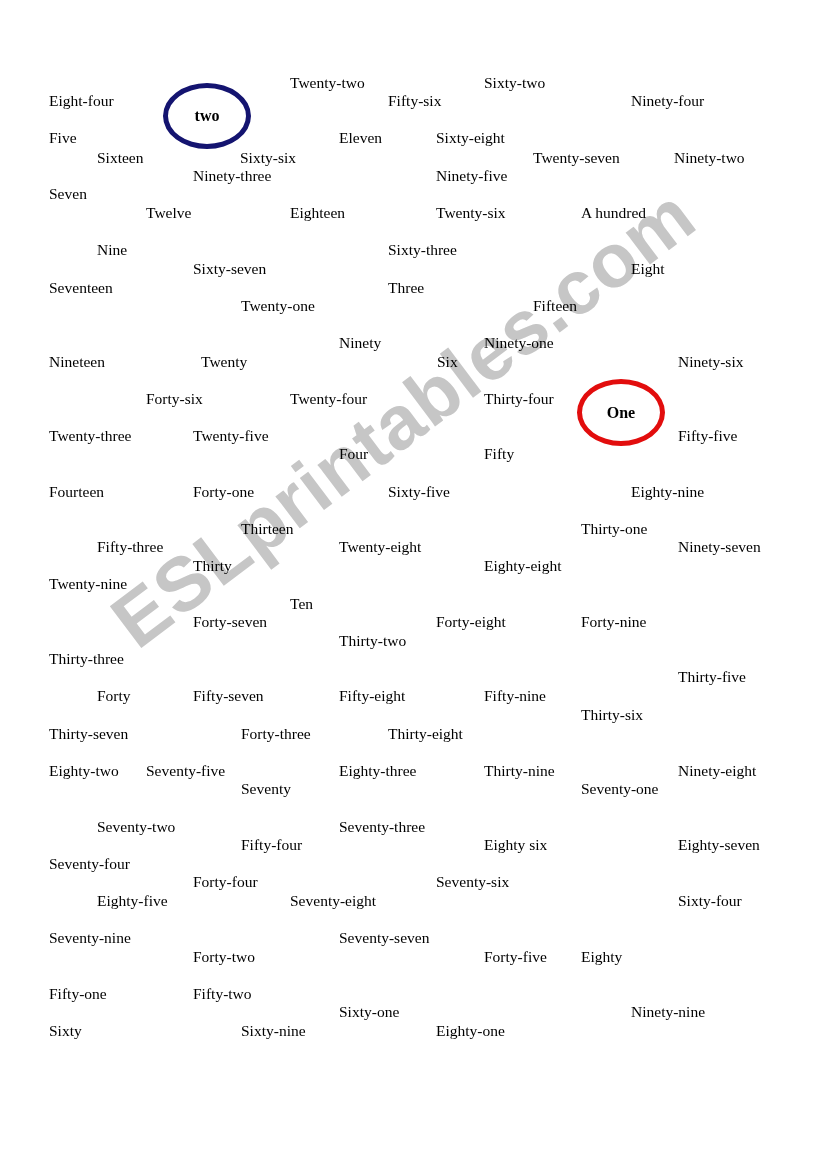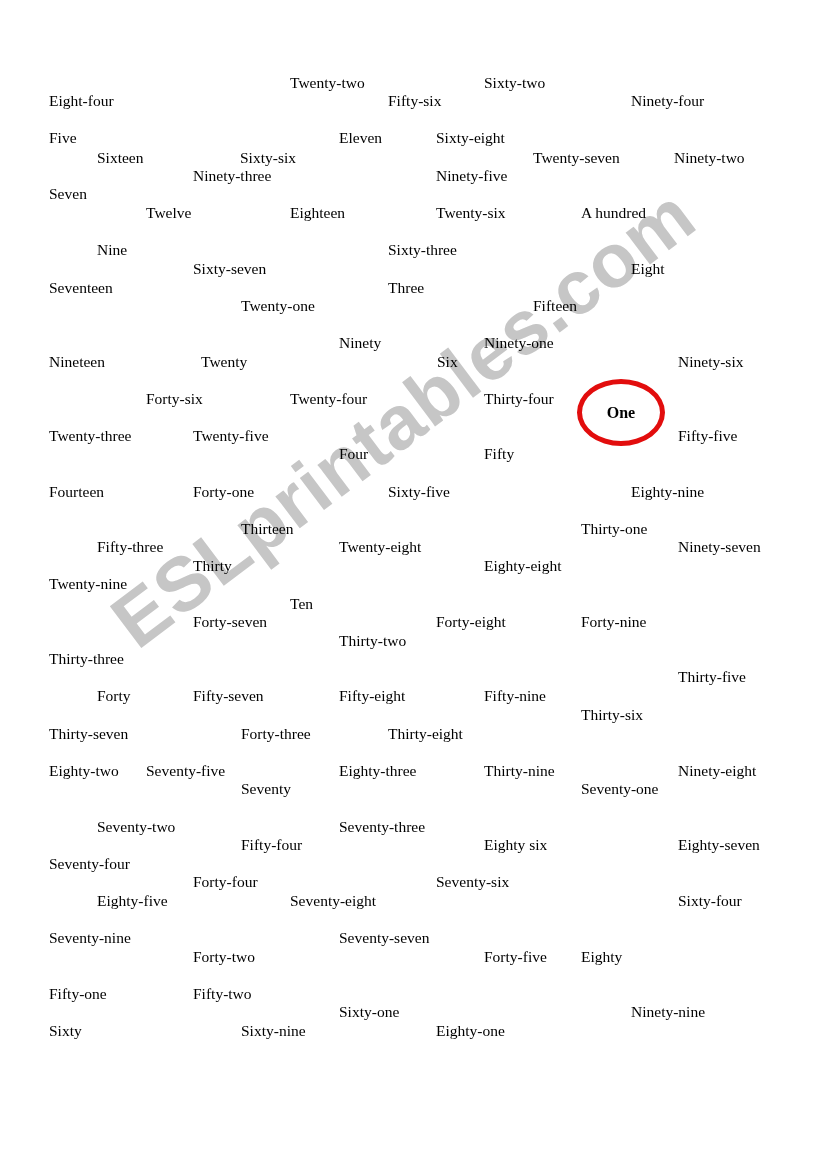--- a/index.html
+++ b/index.html
@@ -184,18 +184,21 @@
       <span class="word" style="left: 581px; top: 949px;">Eighty</span>
       <span class="word" style="left: 49px; top: 986px;">Fifty-one</span>
       <span class="word" style="left: 193px; top: 986px;">Fifty-two</span>
       <span class="word" style="left: 631px; top: 1004px;">Ninety-nine</span>
       <span class="word" style="left: 49px; top: 1023px;">Sixty</span>
       <span class="word" style="left: 241px; top: 1023px;">Sixty-nine</span>
       <span class="word" style="left: 339px; top: 1004px;">Sixty-one</span>
       <span class="word" style="left: 436px; top: 1023px;">Eighty-one</span>
     </div>
 
+  <div class="circled" id="circle-two" style="border-color: rgb(20, 20, 112);">
+    <span>two</span>
+  </div>
 
   <div class="circled" id="circle-one" style="border-color: rgb(226, 13, 13);">
     <span>One</span>
   </div>
 
 </div>
 
 </body></html>

